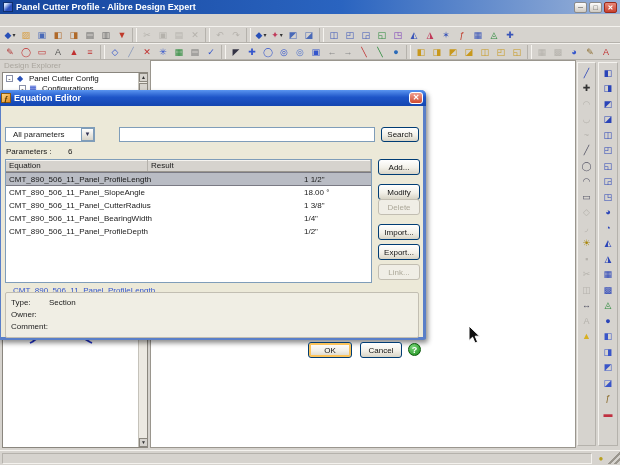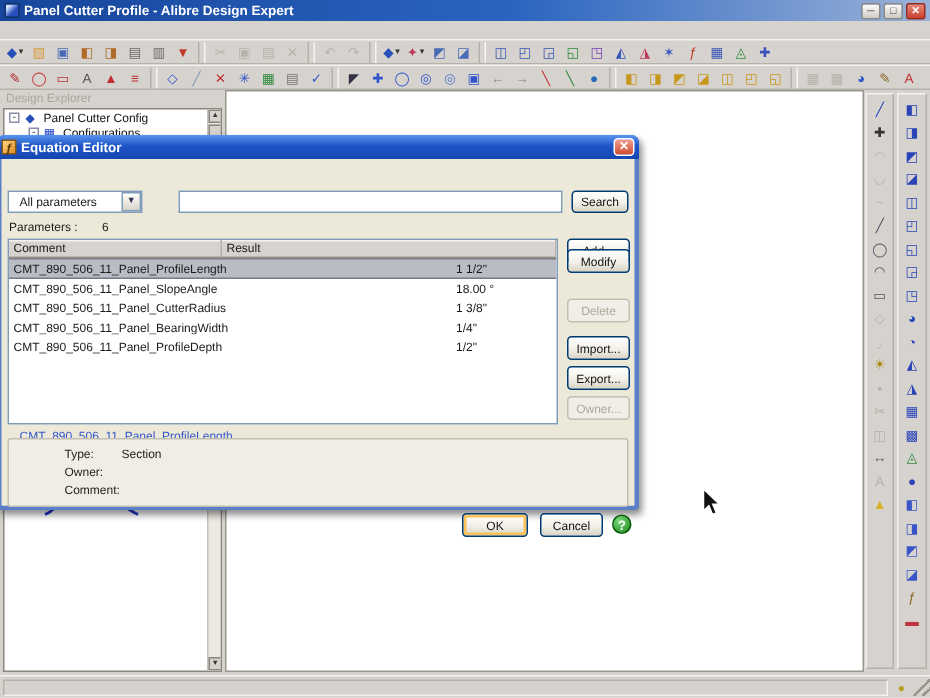--- a/index.html
+++ b/index.html
@@ -103,28 +103,28 @@
     border:1px solid #7f9db9;overflow:hidden;}
   .phead{display:flex;height:12px;background:#d6d3ce;border-bottom:1px solid #9a968e;font-size:8px;}
   .phead span{padding:1px 3px;border-right:1px solid #b5b2ac;box-shadow:inset 0 1px 0 #f6f4f0;}
   .ph-name{width:153px;} .ph-eq{width:142px;} .ph-res{flex:1;}
   .trow{display:flex;height:13px;font-size:8px;align-items:center;}
   .trow span{padding:0 3px;overflow:hidden;white-space:nowrap;}
   .c-name{width:153px;} .c-eq{width:142px;} .c-res{flex:1;}
   .trow.selected{background:var(--c-selection,#b9bcc4);border-top:1px solid #7a7a84;border-bottom:1px solid #7a7a84;height:14px;}
 
   .side-btn{position:absolute;left:380px;width:42px;height:16px;}
-  #btn-add{top:53px;} #btn-modify{top:60px;} #btn-delete{top:93px;}
+  #btn-add{top:53px;} #btn-modify{top:78px;} #btn-delete{top:93px;}
   #btn-import{top:118px;} #btn-export{top:138px;} #btn-link{top:158px;}
 
   .infobox{position:absolute;left:7px;top:186px;width:414px;height:46px;
     border:1px solid #c2beb2;background:#f0eee4;border-radius:2px;padding:2px 5px;}
   .info-caption{position:absolute;left:12px;top:180px;background:#ece9d8;padding:0 3px;
     color:#3355cc;font-size:8px;}
-  .info-line{display:flex;font-size:8px;margin-top:3px;margin-left:32px;}
+  .info-line{display:flex;font-size:8px;margin-top:3px;}
   .info-line .lab{width:38px;color:#222;}
 
   .btn-ok{position:absolute;left:310px;top:236px;width:44px;height:16px;
     box-shadow:inset 0 0 0 2px #fbc35a;font-weight:normal;}
   .btn-cancel{position:absolute;left:362px;top:236px;width:42px;height:16px;}
   .help-circle{position:absolute;left:410px;top:237px;width:13px;height:13px;border-radius:50%;
     background:radial-gradient(circle at 35% 30%,#7ad87a,#1a8a1a);color:#fff;
     font-size:9px;font-weight:bold;text-align:center;line-height:13px;border:1px solid #0a5a0a;}
 
   
@@ -647,21 +647,21 @@
       <input class="search-input" type="text" style="">
       <button class="xpbtn btn-search">Search</button>
 
       <div class="params-line">
         <span>Parameters :</span>
         <span class="cnt">6</span>
       </div>
 
       <div class="ptable">
         <div class="phead">
-          <span class="ph-eq">Comment</span>
+          <span class="ph-eq">Equation</span>
           <span class="ph-res">Result</span>
         </div>
         <div>
             <div class="trow selected">
     <span class="c-name">CMT_890_506_11_Panel_ProfileLength</span>
     <span class="c-eq"></span>
     <span class="c-res">1 1/2"</span>
   </div>
             <div class="trow">
     <span class="c-name">CMT_890_506_11_Panel_SlopeAngle</span>
@@ -684,21 +684,21 @@
     <span class="c-res">1/2"</span>
   </div>
           </div>
       </div>
 
       <button class="xpbtn side-btn" id="btn-add">Add...</button>
       <button class="xpbtn side-btn" id="btn-modify">Modify</button>
       <button class="xpbtn side-btn disabled" id="btn-delete">Delete</button>
       <button class="xpbtn side-btn" id="btn-import">Import...</button>
       <button class="xpbtn side-btn" id="btn-export">Export...</button>
-      <button class="xpbtn side-btn disabled" id="btn-link">Owner...</button>
+      <button class="xpbtn side-btn disabled" id="btn-link">Link...</button>
 
       <span class="info-caption">CMT_890_506_11_Panel_ProfileLength</span>
       <div class="infobox">
         <div class="info-line">
           <span class="lab">Type:</span>
           <span>Section</span>
         </div>
         <div class="info-line">
           <span class="lab">Owner:</span>
         </div>

